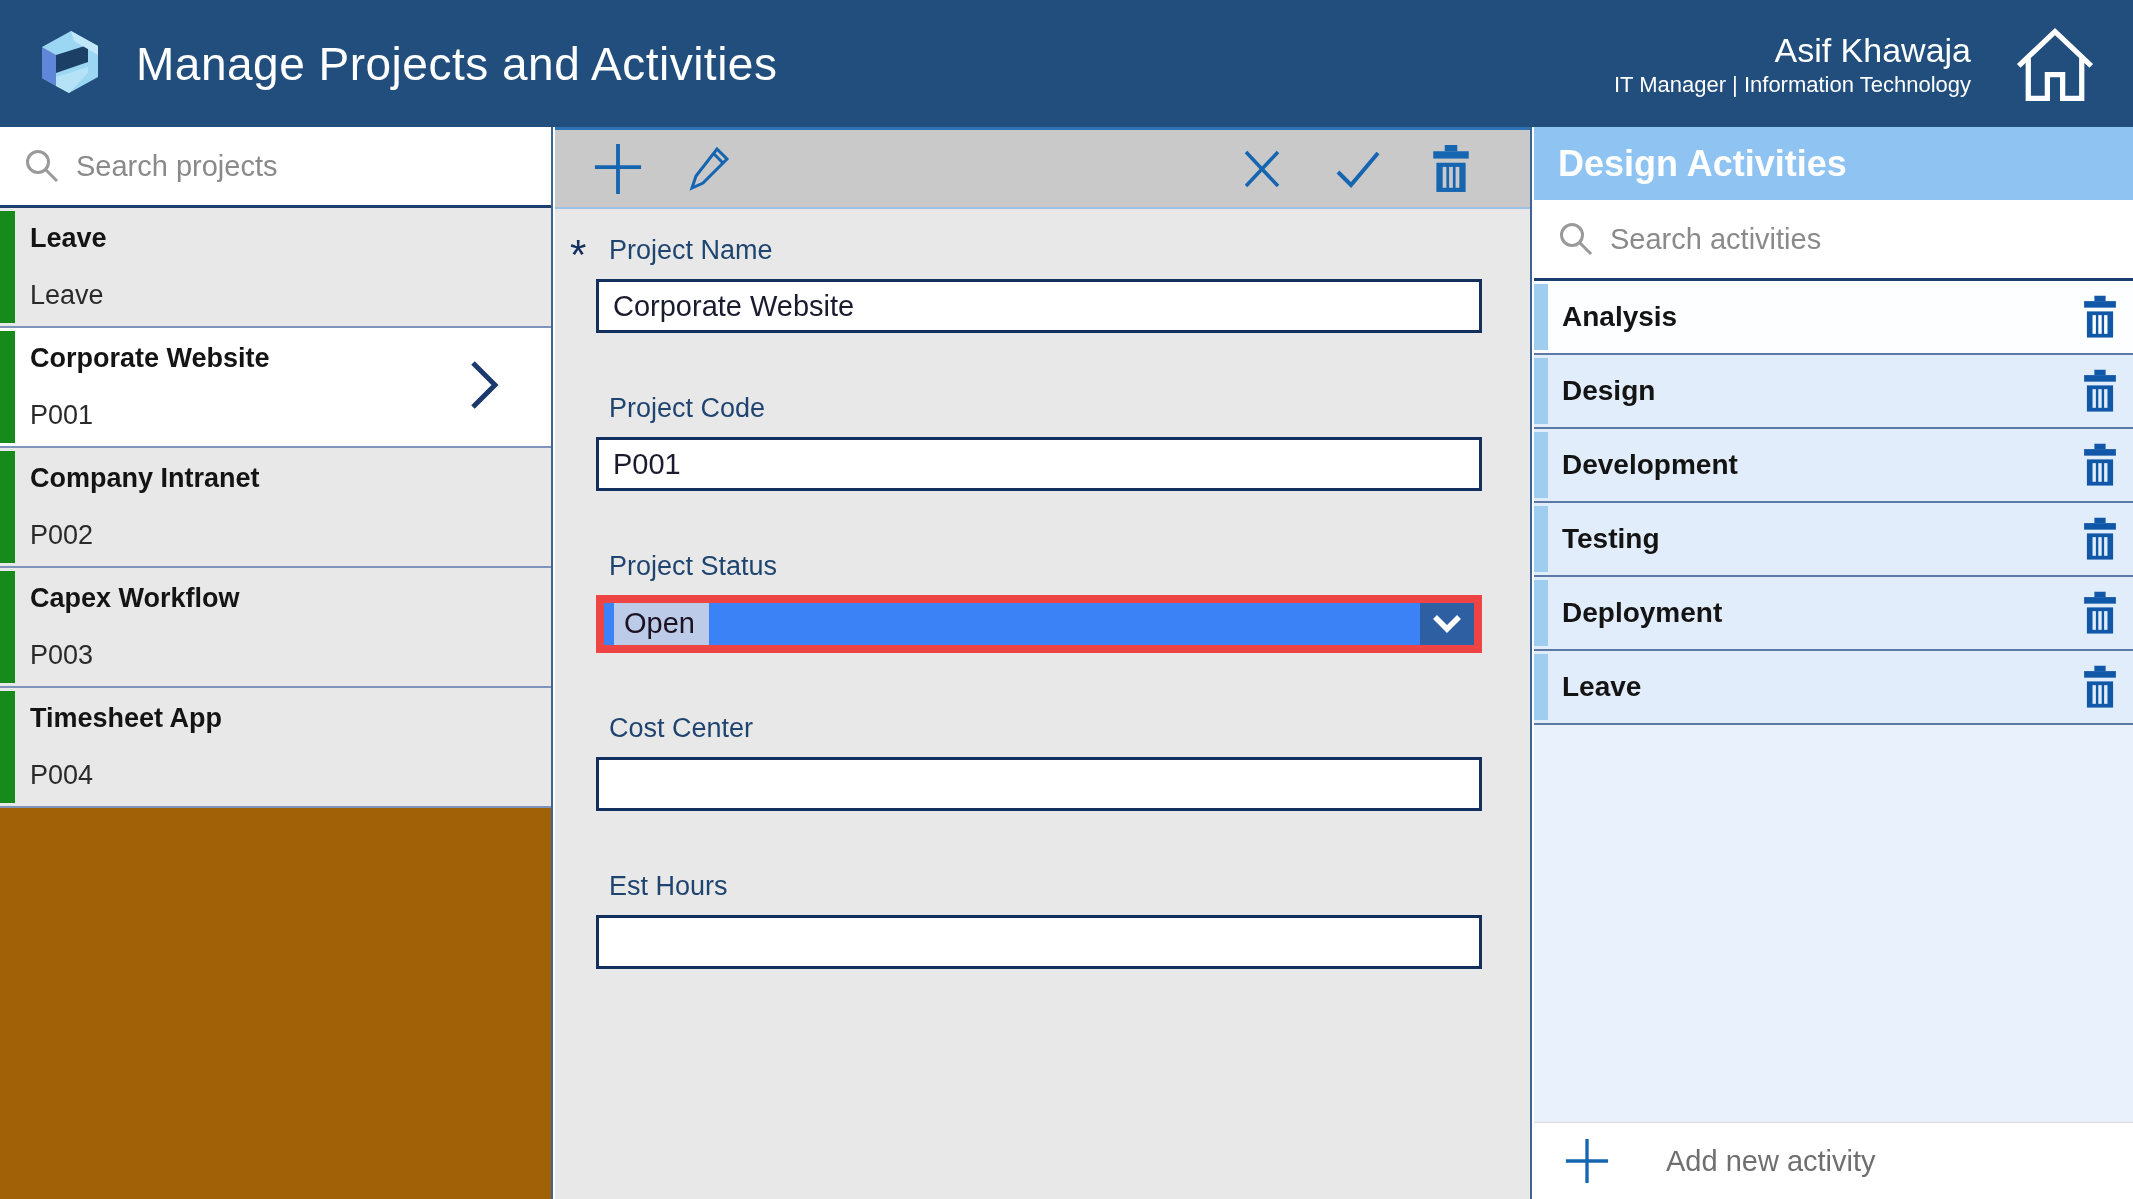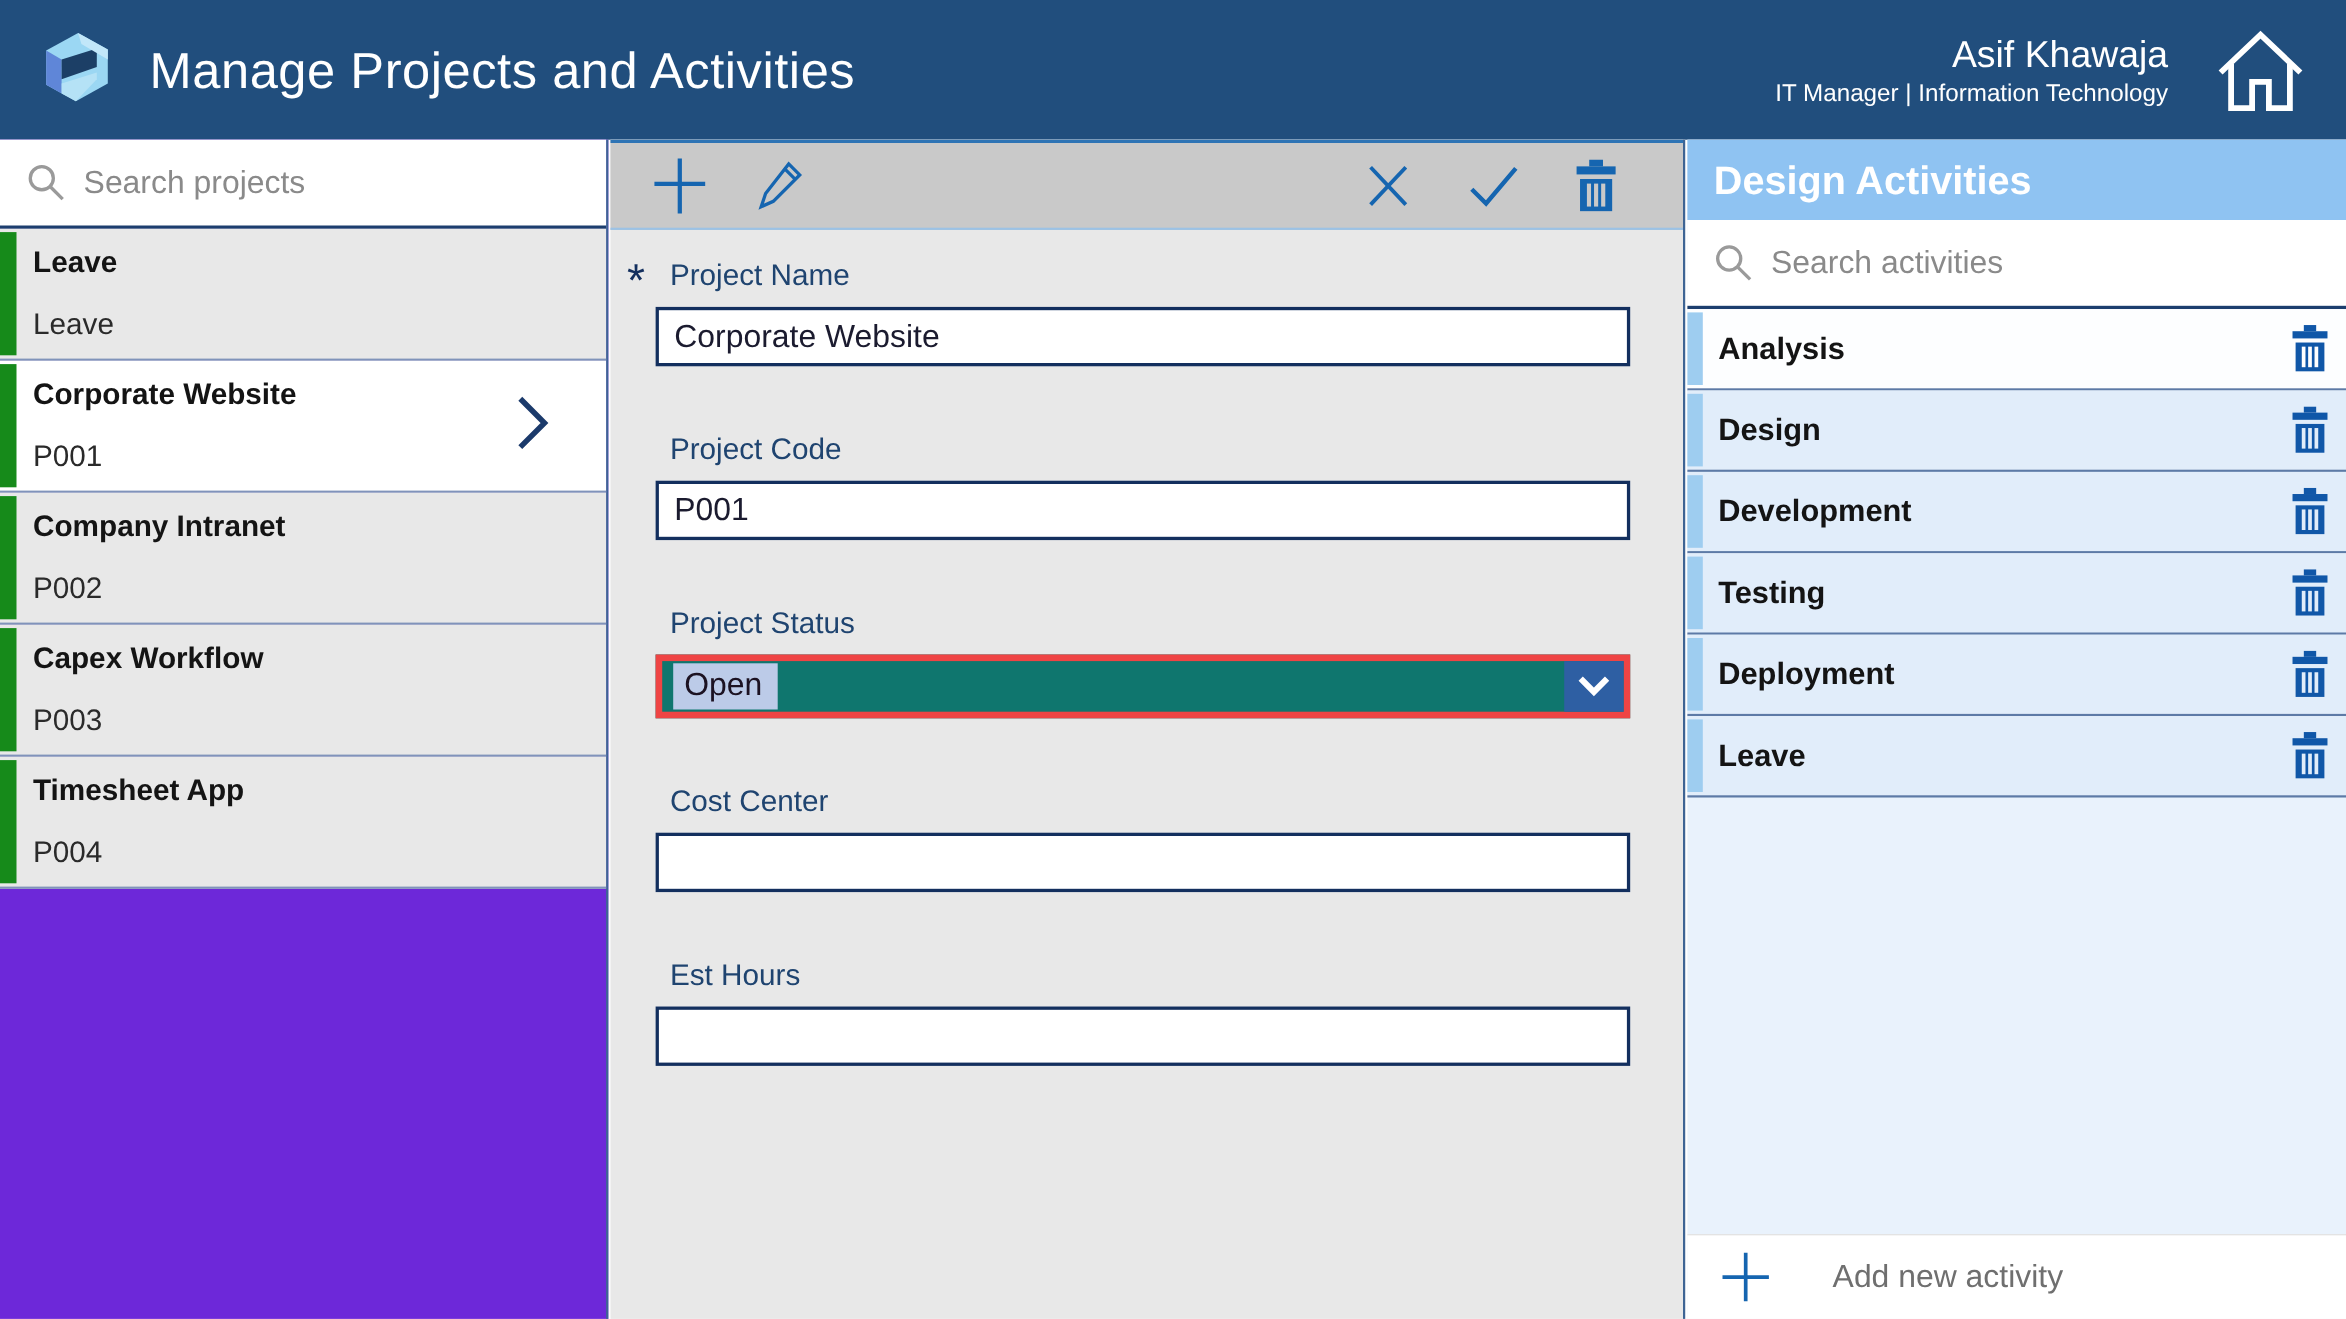--- a/index.html
+++ b/index.html
@@ -12,21 +12,21 @@
             background: #214e7d; display: flex; align-items: center; }
   .logo { margin-left: 38px; flex: 0 0 auto; }
   .app-title { margin-left: 34px; color: #fff; font-size: 46px; font-weight: 400; letter-spacing: .5px; }
   .user-block { margin-left: auto; text-align: right; color: #fff; line-height: 1.25; }
   .user-name { font-size: 34px; font-weight: 400; }
   .user-role { font-size: 22px; font-weight: 400; }
   .home-btn { margin: 0 36px 0 42px; cursor: pointer; display: flex; }
 
   
   .left-panel { position: absolute; top: 127px; left: 0; width: 553px; bottom: 0;
-                background: #6d28d9; border-right: 2px solid #3e6494; }
+                background: #a16207; border-right: 2px solid #3e6494; }
   .search-box { height: 81px; background: #fff; border-bottom: 3px solid #1c3e6e;
                 display: flex; align-items: center; }
   .search-box svg { margin: 0 16px 0 24px; flex: 0 0 auto; }
   .search-input { flex: 1; min-width: 0; border: none; outline: none; background: transparent;
                   font-size: 29px; color: #333; font-family: "Liberation Sans", sans-serif; }
   .search-input::placeholder { color: #8a8a8a; }
 
   .project-row { position: relative; height: 120px; border-bottom: 2px solid #8093ba;
                  background: #e8e8e8; display: flex; flex-direction: column;
                  justify-content: center; row-gap: 26px; padding-left: 30px; cursor: pointer; }
@@ -49,21 +49,21 @@
   .tb-confirm { margin-right: 50px; }
   .tb-delete { margin-right: 60px; }
 
   .form { padding: 26px 0 0 41px; }
   .form-group { margin-bottom: 60px; position: relative; }
   .f-label { display: block; font-size: 27px; color: #1f4470; margin: 0 0 12px 13px; height: 32px; }
   .required-star { position: absolute; left: -26px; top: -4px; color: #132f5e; font-size: 42px; font-weight: 400; }
   .f-input { width: 886px; height: 54px; border: 3px solid #132f5e; background: #fff;
              font-size: 29px; color: #1b1b2f; padding: 0 14px; outline: none;
              font-family: "Liberation Sans", sans-serif; }
-  .dropdown { width: 886px; height: 58px; border: 6px solid #ef4444; background: #0f766e;
+  .dropdown { width: 886px; height: 58px; border: 8px solid #ef4444; background: #3b82f6;
               display: flex; align-items: center; cursor: pointer; }
   .dd-value { margin-left: 10px; background: #bccbe8; padding: 4px 14px 5px 10px;
               font-size: 29px; color: #1c1222; }
   .dd-btn { margin-left: auto; align-self: stretch; width: 54px; background: #2e5fa3;
             display: flex; align-items: center; justify-content: center; }
 
   
   .right-panel { position: absolute; top: 127px; left: 1534px; right: 0; bottom: 0;
                  background: #e9f2fc; display: flex; flex-direction: column; }
   .rp-header { height: 73px; background: #8fc3f2; display: flex; align-items: center;

